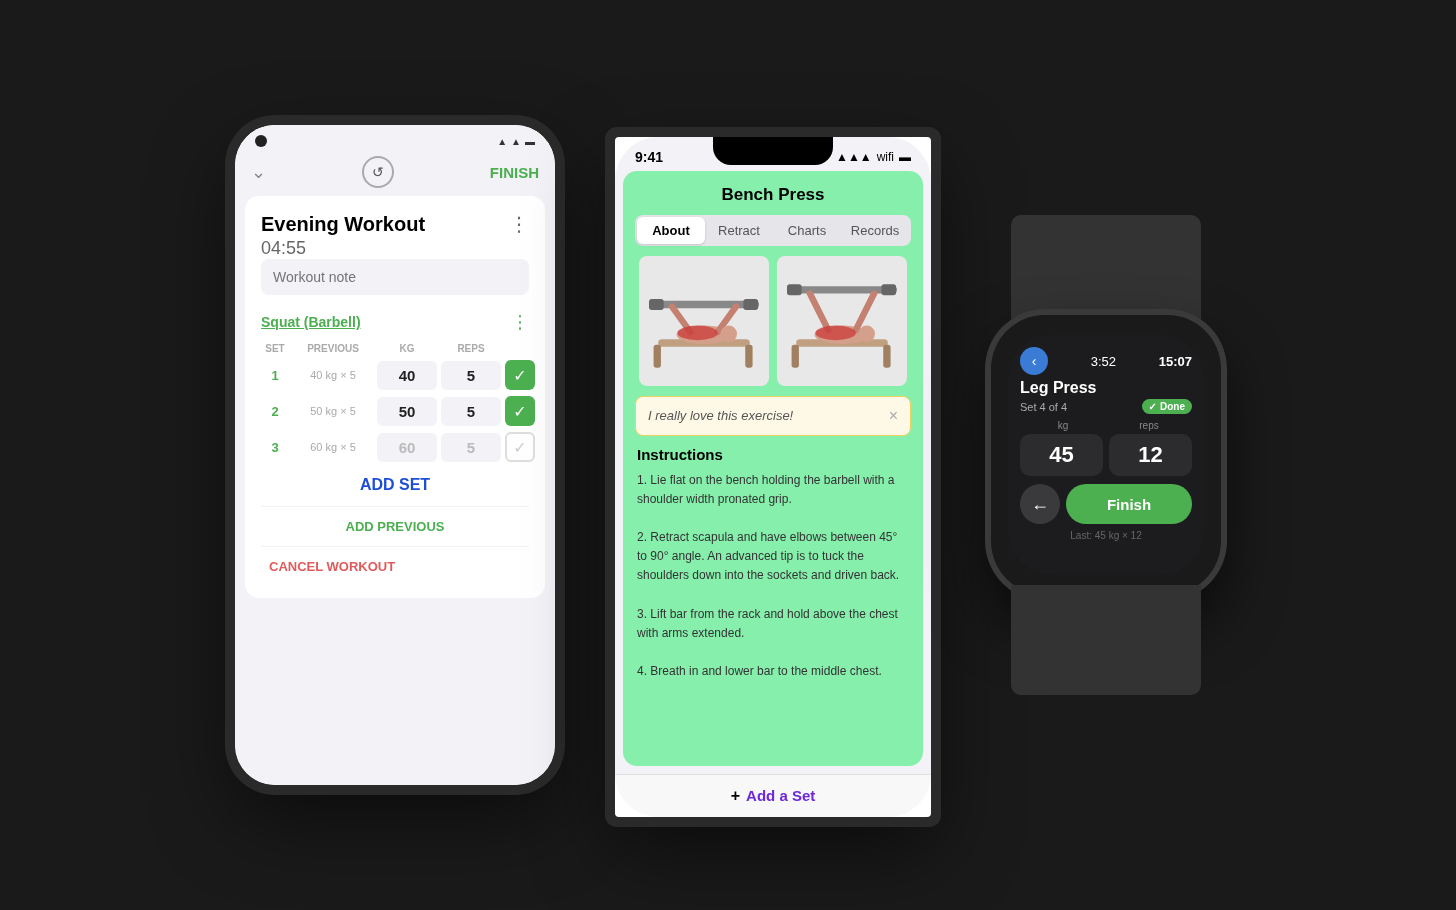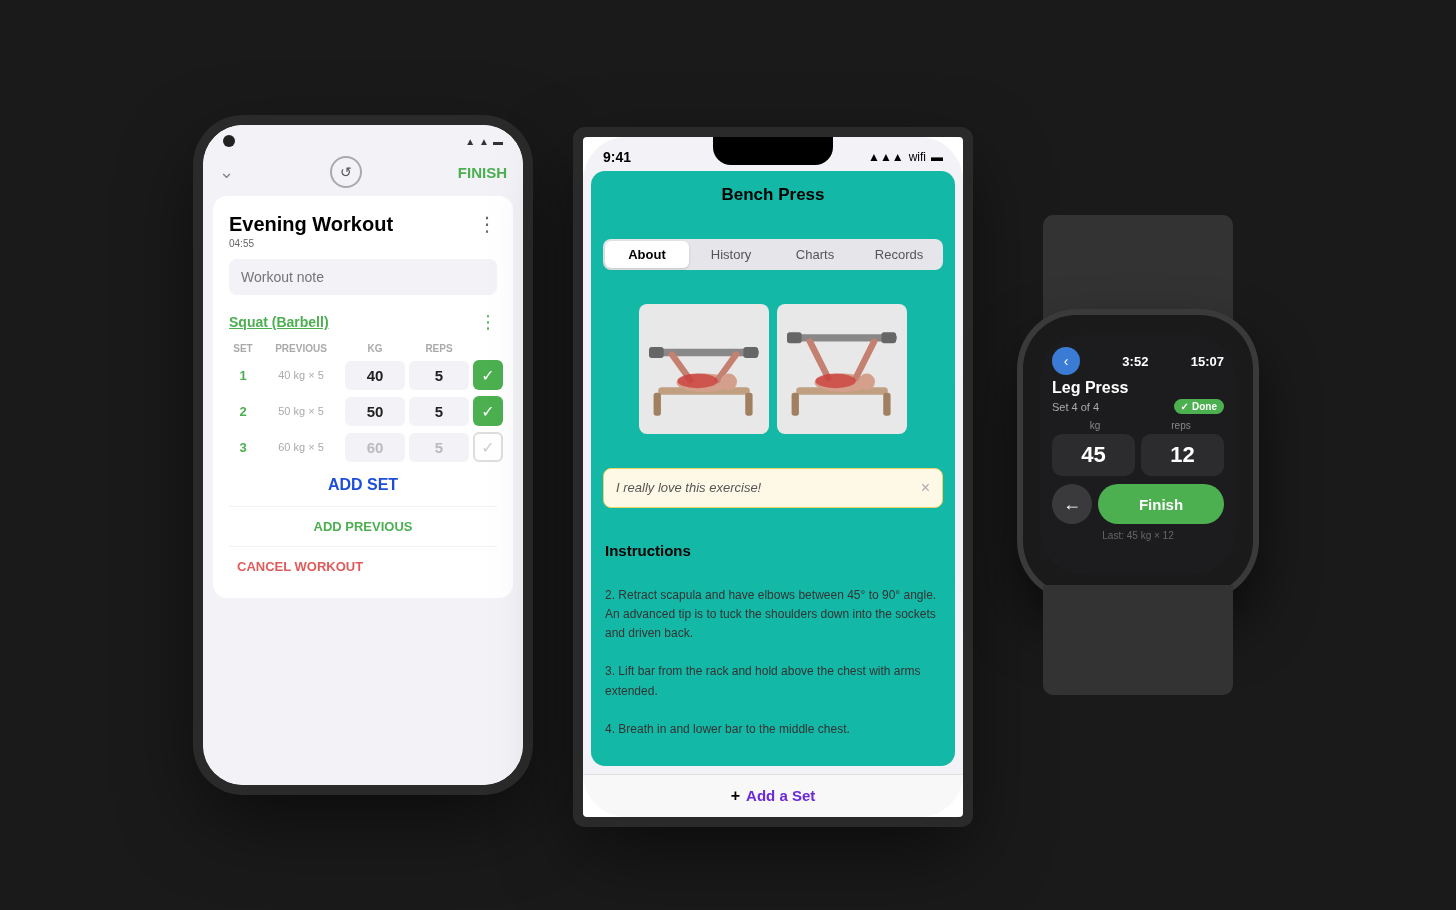--- a/index.html
+++ b/index.html
@@ -89,24 +89,23 @@
     }
     .phone1-workout-name {
       font-size: 20px;
       font-weight: 700;
       color: #000;
     }
     .phone1-more {
       font-size: 20px; color: #666; cursor: pointer;
     }
     .phone1-timer {
-      font-size: 10px;
+      font-size: 18px;
       color: #666;
       margin-top: 2px;
-      margin-bottom: 10px;
     }
     .phone1-note-input {
       background: #f2f2f7;
       border: none;
       border-radius: 8px;
       padding: 10px 12px;
       width: 100%;
       font-size: 14px;
       color: #aaa;
       outline: none;
@@ -214,21 +213,21 @@
     .phone1-cancel {
       color: #e05c5c;
       font-size: 13px;
       font-weight: 600;
       padding: 8px;
       cursor: pointer;
     }
 
     
     .phone2 {
-      width: 380px;
+      width: 316px;
       height: 680px;
       background: #fff;
       border-radius: 4px;
       box-shadow: 0 0 0 10px #2a2a2a, 0 30px 80px rgba(0,0,0,0.6);
       overflow: hidden;
       position: relative;
       margin-top: 43px;
     }
     .phone2-inner {
       background: #f2f2f7;
@@ -254,28 +253,27 @@
       display: flex; gap: 5px; align-items: center; font-size: 12px;
     }
     .phone2-notch {
       width: 120px; height: 28px;
       background: #000;
       border-radius: 0 0 18px 18px;
       position: absolute;
       top: 0; left: 50%; transform: translateX(-50%);
     }
     .phone2-content {
-      background: #14b8a6;
+      background: #86efac;
       margin: 0 8px 8px;
       border-radius: 14px;
       flex: 1;
       overflow: hidden;
       display: flex;
       flex-direction: column;
-      gap: 24px;
     }
     .phone2-exercise-title {
       font-size: 17px;
       font-weight: 600;
       text-align: center;
       padding: 14px 16px 10px;
       color: #000;
     }
     .phone2-tabs {
       display: flex;
@@ -413,21 +411,21 @@
       width: 28px; height: 28px;
       background: #3a7bd5;
       border-radius: 50%;
       display: flex; align-items: center; justify-content: center;
       color: #fff;
       font-size: 14px;
       cursor: pointer;
     }
     .watch-timer {
       font-size: 13px;
-      font-weight: 700;
+      font-weight: 400;
       color: #fff;
     }
     .watch-clock {
       font-size: 13px;
       font-weight: 600;
       color: #fff;
     }
     .watch-exercise-name {
       font-size: 16px;
       font-weight: 700;
@@ -603,21 +601,21 @@
           <span>wifi</span>
           <span>▬</span>
         </div>
       </div>
 
       <div class="phone2-content">
         <div class="phone2-exercise-title">Bench Press</div>
 
         <div class="phone2-tabs">
           <div class="phone2-tab active">About</div>
-          <div class="phone2-tab">History</div>
+          <div class="phone2-tab">Retract</div>
           <div class="phone2-tab">Charts</div>
           <div class="phone2-tab">Records</div>
         </div>
 
         <div class="phone2-images">
 
           <div class="phone2-img-placeholder">
             <svg class="bp-svg" viewBox="0 0 130 120">
 
               <rect x="15" y="80" width="100" height="8" rx="4" fill="#c0a080"></rect>
@@ -663,20 +661,21 @@
         </div>
 
         <div class="phone2-note-banner">
           <div class="phone2-note-text">I really love this exercise!</div>
           <div class="phone2-note-close">×</div>
         </div>
 
         <div class="phone2-instructions">
           <div class="phone2-instructions-title">Instructions</div>
           <div class="phone2-instructions-text">
+            <p>1. Lie flat on the bench holding the barbell with a shoulder width pronated grip.</p>
             <br>
             <p>2. Retract scapula and have elbows between 45° to 90° angle. An advanced tip is to tuck the shoulders down into the sockets and driven back.</p>
             <br>
             <p>3. Lift bar from the rack and hold above the chest with arms extended.</p>
             <br>
             <p>4. Breath in and lower bar to the middle chest.</p>
           </div>
         </div>
       </div>
 

